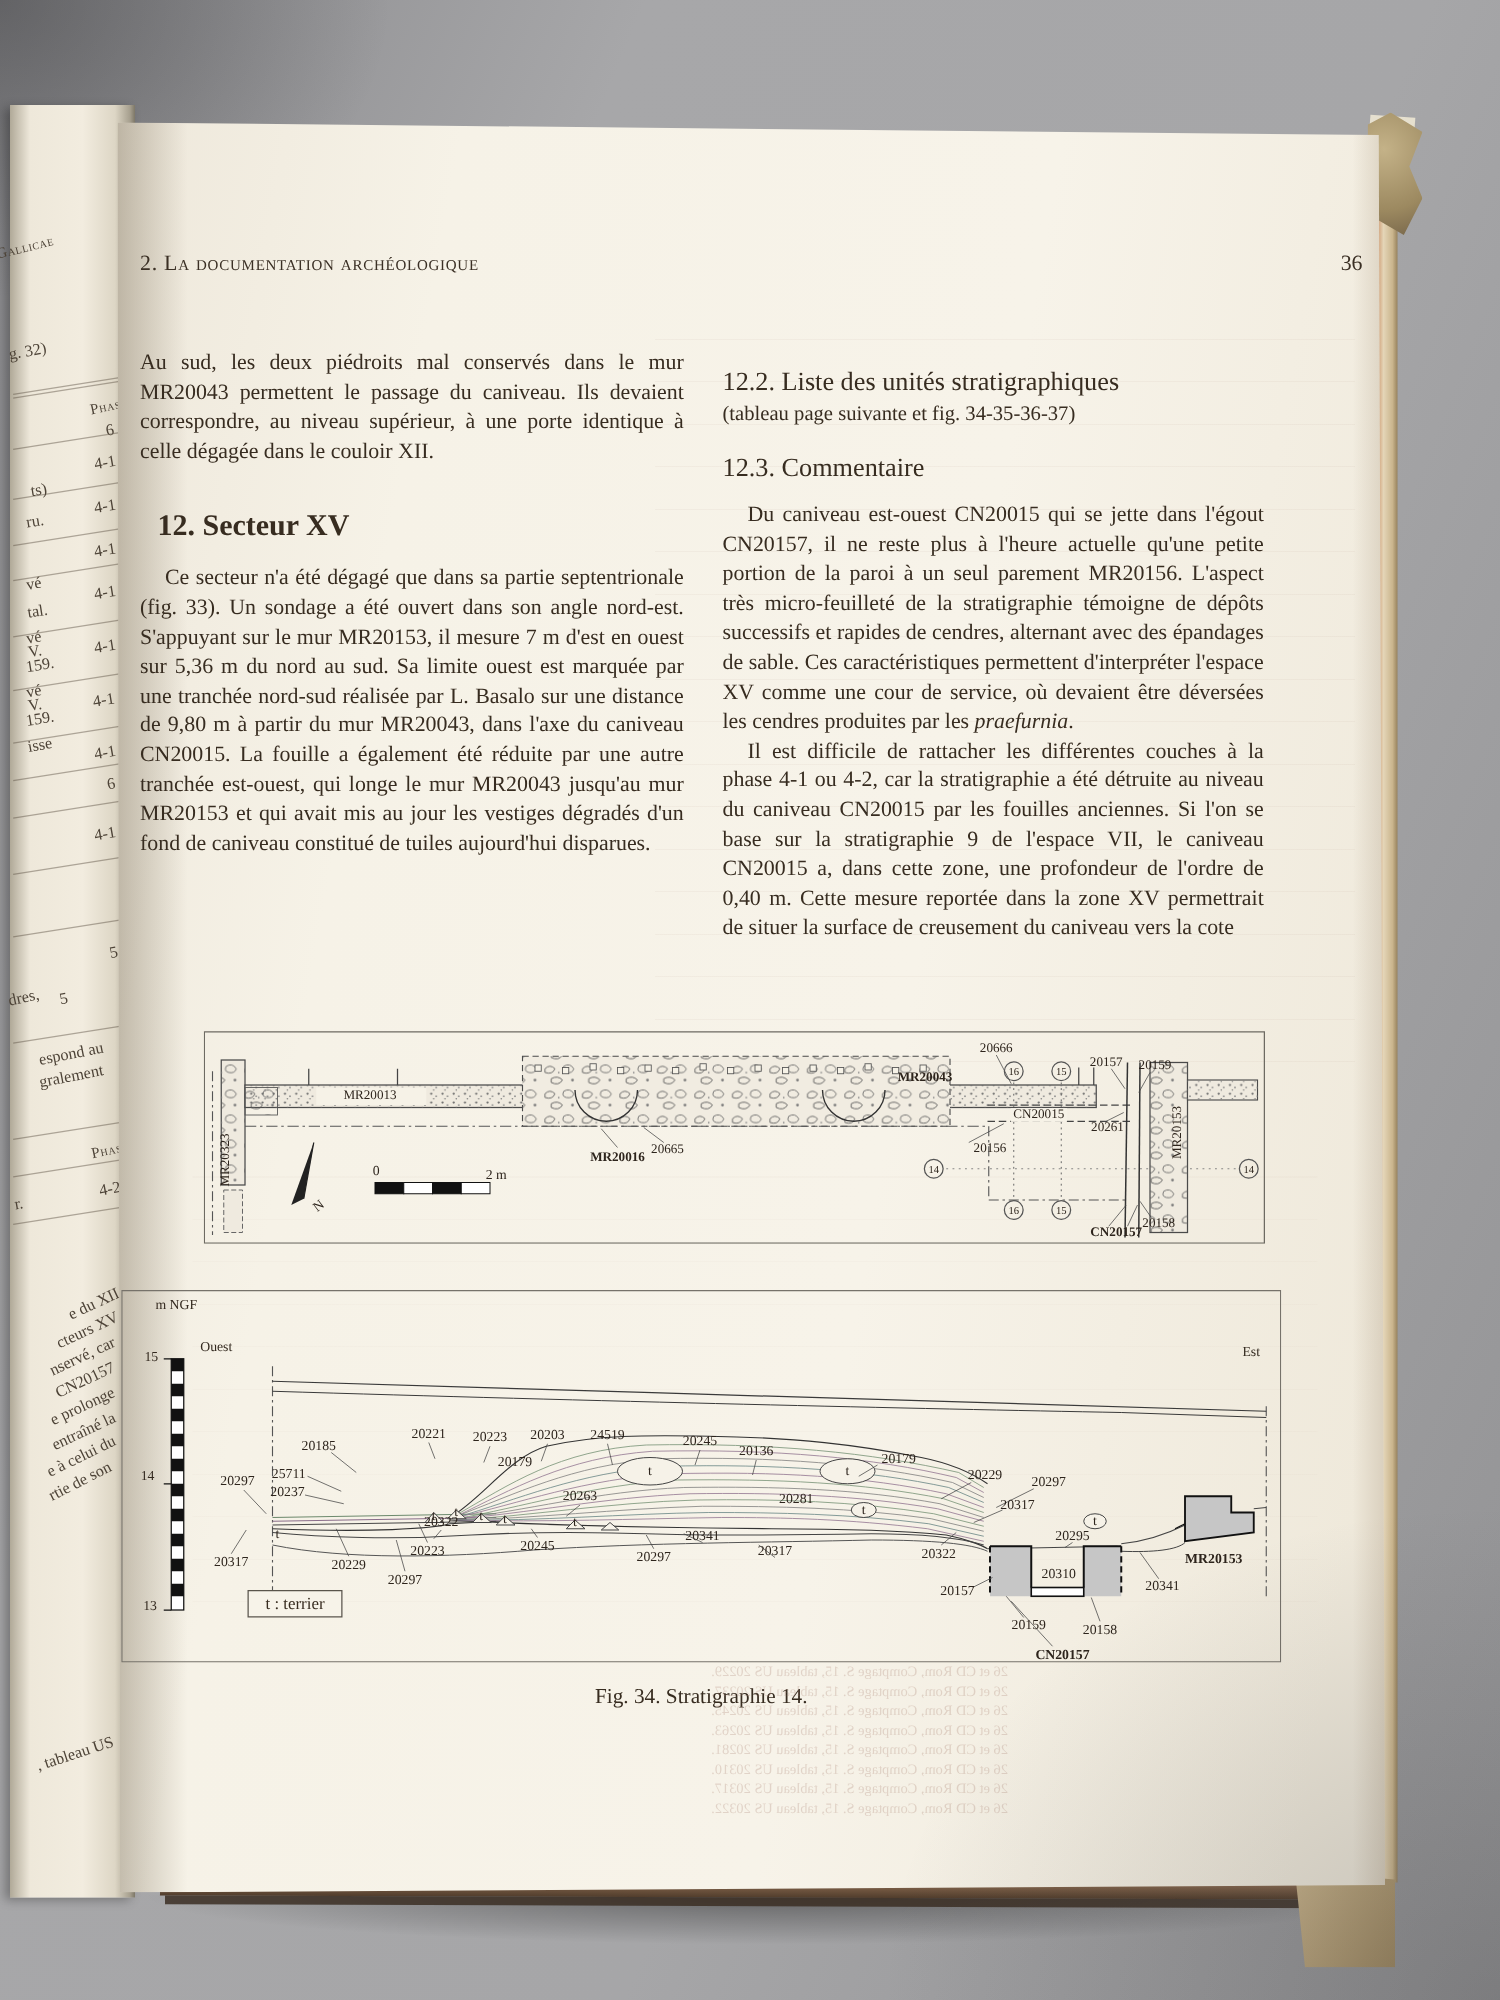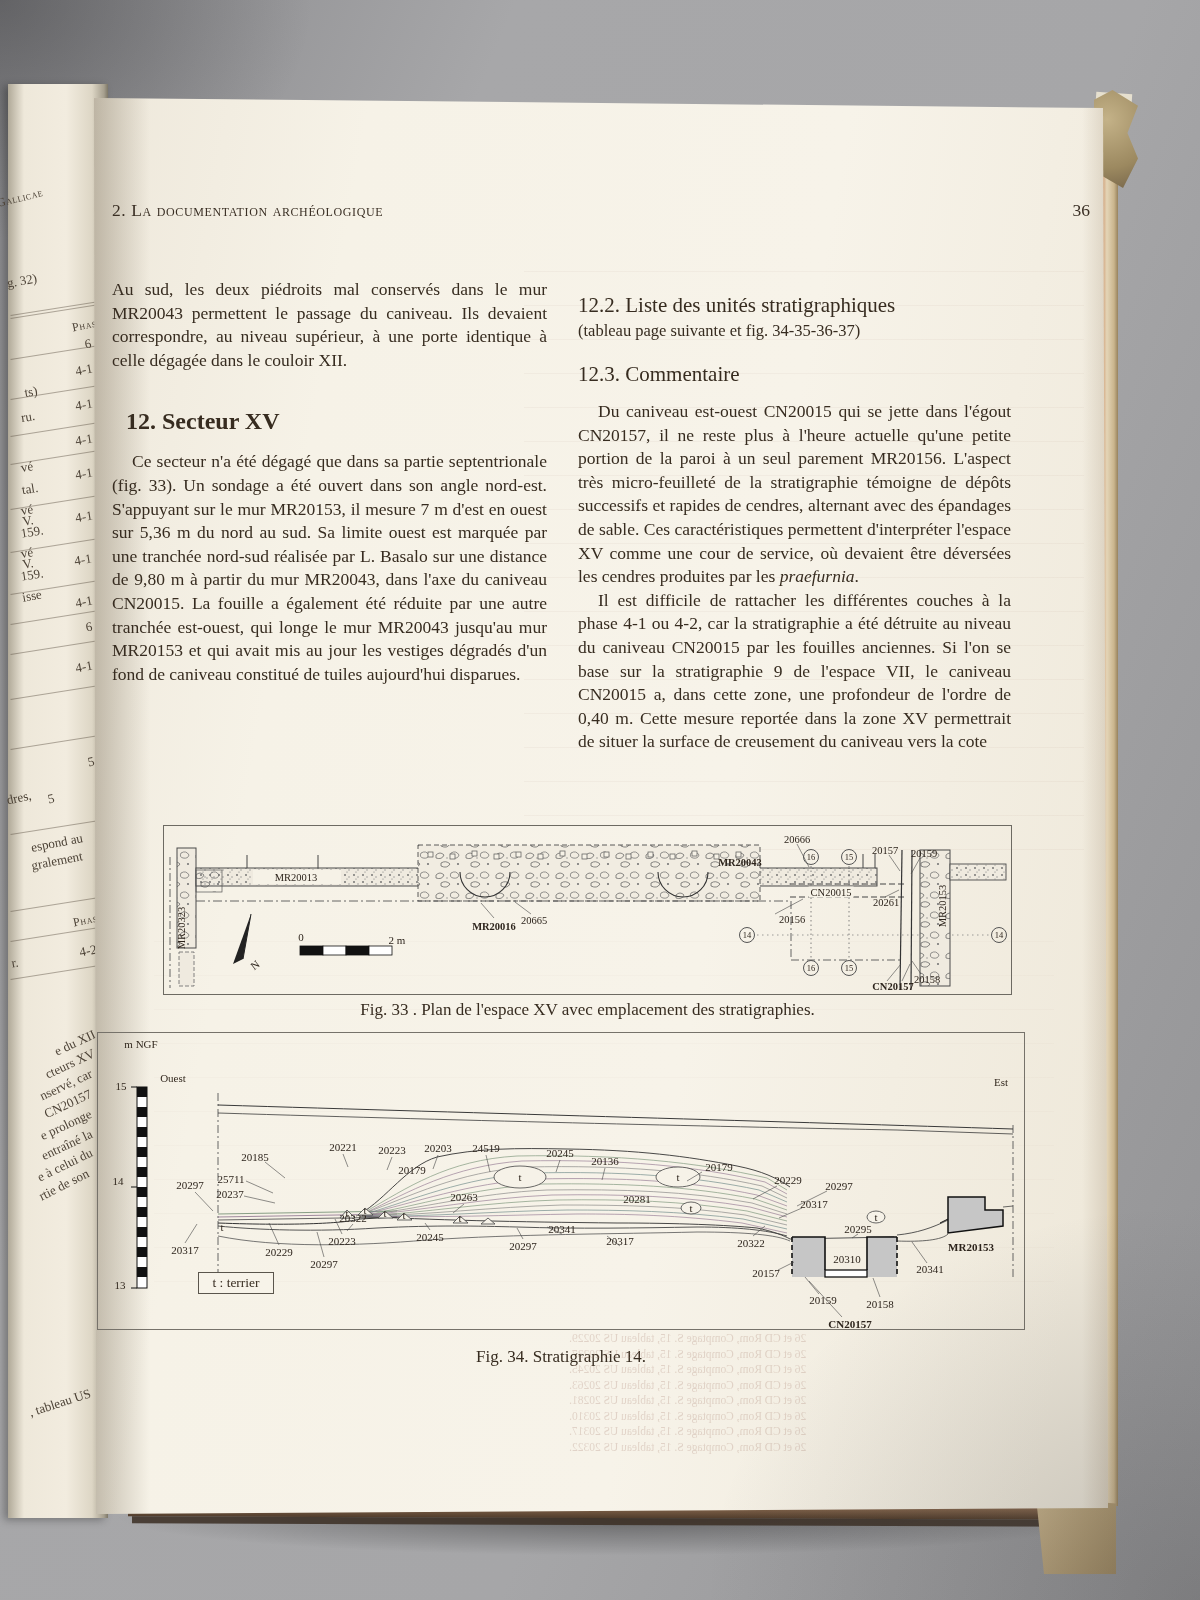--- a/index.html
+++ b/index.html
@@ -282,21 +282,20 @@
           <span class="circ" style="left: 584px; top: 125px; transform: translate(-50%, -50%);">14</span>
           <span class="circ" style="left: 836px; top: 125px; transform: translate(-50%, -50%);">14</span>
           <span class="circ" style="left: 648px; top: 158px; transform: translate(-50%, -50%);">16</span>
           <span class="circ" style="left: 686px; top: 158px; transform: translate(-50%, -50%);">15</span>
           <span style="left: 764px; top: 169px; transform: translate(-50%, -50%);">20158</span>
           <span class="b" style="left: 730px; top: 176px; transform: translate(-50%, -50%);">CN20157</span>
           <span class="ax2" style="left: 138px; top: 127px; transform: translate(-50%, -50%);">0</span>
           <span class="ax2" style="left: 234px; top: 130px; transform: translate(-50%, -50%);">2 m</span>
           <span class="ax2" style="left: 92px; top: 155px; transform: translate(-50%, -50%) rotate(-38deg);">N</span>
         </div>
-      <div class="cap" style="top:190px;">Fig. 33 . Plan de l'espace XV avec emplacement des stratigraphies.</div>
     </div>
 
     <div class="fig fig34" style="left:3px;top:932px;width:928px;height:350px;">
       <svg class="figsvg" width="928" height="310" viewBox="0 0 928 310">
         <rect x=".5" y="12.5" width="927" height="297" fill="none" stroke="#76726a"></rect>
         <rect x="40" y="67" width="10" height="201" fill="#fff" stroke="#111"></rect>
         <g fill="#111">
           <rect x="40" y="67" width="10" height="10"></rect>
             <rect x="40" y="87" width="10" height="10"></rect>
           <rect x="40" y="107" width="10" height="10"></rect>

